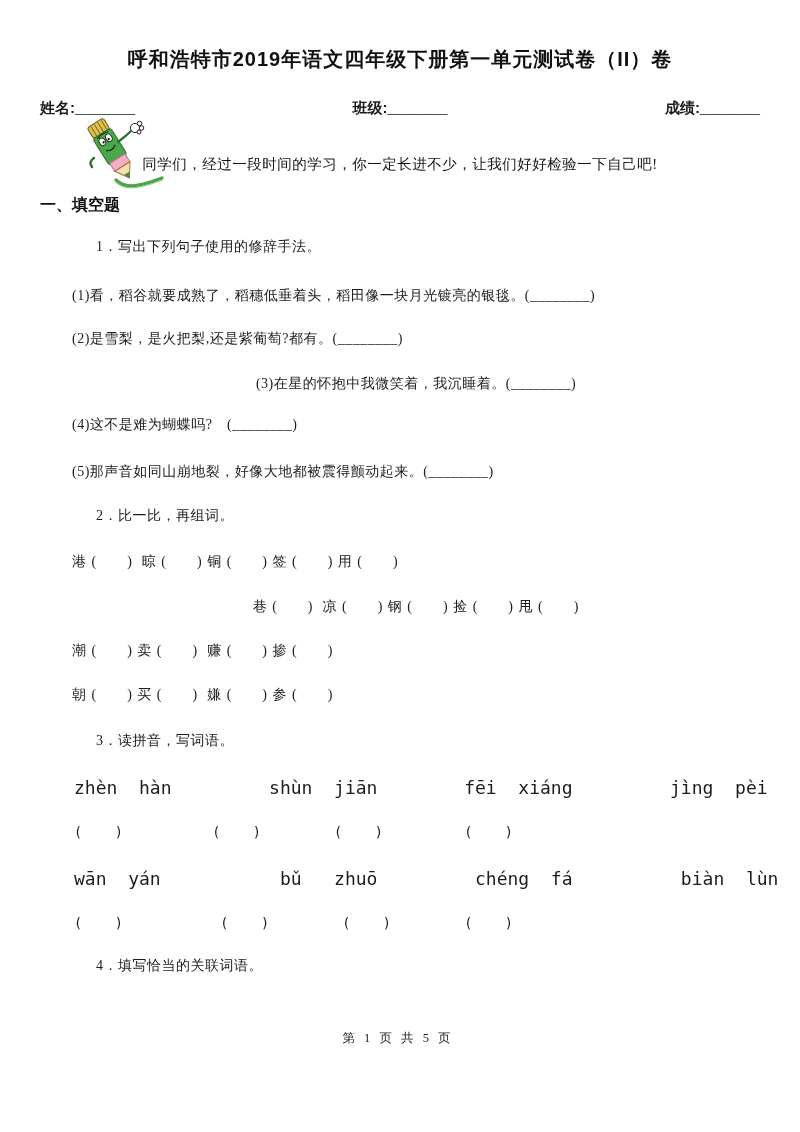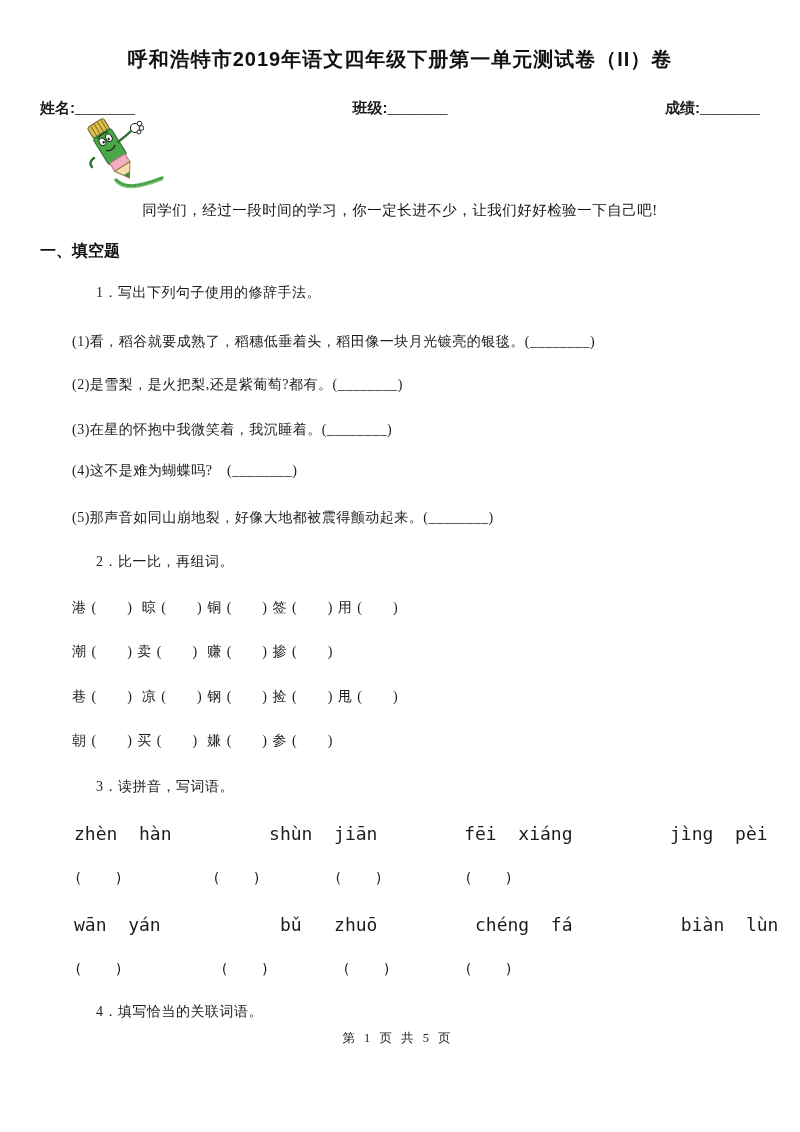--- a/index.html
+++ b/index.html
@@ -35,21 +35,21 @@
   .field .flabel { font-family: "Liberation Sans", "DejaVu Sans", sans-serif; font-weight: bold; }
   .field .fblank { letter-spacing: 0; font-family: "Liberation Serif", serif; color: #111; }
 
   .mascot {
     position: absolute;
     left: 72px; top: 118px;
     width: 92px; height: 74px;
   }
 
   .intro-line {
-    margin-top: 82px;
+    margin-top: 36px;
     text-align: center;
     font-size: 14.5px;
     line-height: 20px;
     letter-spacing: 0.5px;
     color: #151515;
     font-weight: 500;
   }
 
   .section-heading {
     margin-top: 20px;
@@ -79,21 +79,21 @@
   .brackets {
     margin-left: 34px;
     font-family: "DejaVu Sans Mono", "Liberation Mono", monospace;
     font-size: 13.5px;
     letter-spacing: 0;
   }
 
   .mt21 { margin-top: 21px; }
   .mt23 { margin-top: 23px; }
   .mt24 { margin-top: 24px; }
-  .mt25 { margin-top: 25px; }
+  .mt25 { margin-top: 25px; text-align: center; }
   .mt26 { margin-top: 26px; }
   .mt27 { margin-top: 27px; }
   .mt29 { margin-top: 29px; }
 
   .footer {
     position: absolute;
     left: 0; right: 4px;
     top: 1030px;
     text-align: center;
     font-size: 12.5px;
@@ -152,22 +152,22 @@
 
   <div class="tline stem mt21">1．写出下列句子使用的修辞手法。</div>
   <div class="tline item mt29">(1)看，稻谷就要成熟了，稻穗低垂着头，稻田像一块月光镀亮的银毯。(________)</div>
   <div class="tline item mt23">(2)是雪梨，是火把梨,还是紫葡萄?都有。(________)</div>
   <div class="tline item mt25">(3)在星的怀抱中我微笑着，我沉睡着。(________)</div>
   <div class="tline item mt21">(4)这不是难为蝴蝶吗?　(________)</div>
   <div class="tline item mt27">(5)那声音如同山崩地裂，好像大地都被震得颤动起来。(________)</div>
 
   <div class="tline stem mt24">2．比一比，再组词。</div>
   <div class="tline wordrow mt26">港 (　　)  晾 (　　) 铜 (　　) 签 (　　) 用 (　　)</div>
+  <div class="tline wordrow mt25">巷 (　　)  凉 (　　) 钢 (　　) 捡 (　　) 甩 (　　)</div>
   <div class="tline wordrow mt24">潮 (　　) 卖 (　　)  赚 (　　) 掺 (　　)</div>
-  <div class="tline wordrow mt25">巷 (　　)  凉 (　　) 钢 (　　) 捡 (　　) 甩 (　　)</div>
   <div class="tline wordrow mt24">朝 (　　) 买 (　　)  嫌 (　　) 参 (　　)</div>
 
   <div class="tline stem mt26">3．读拼音，写词语。</div>
   <div class="tline pinyin mt27">zhèn  hàn         shùn  jiān        fēi  xiáng         jìng  pèi</div>
   <div class="tline brackets mt24">(    )           (    )         (    )          (    )</div>
   <div class="tline pinyin mt27">wān  yán           bǔ   zhuō         chéng  fá          biàn  lùn</div>
   <div class="tline brackets mt24">(    )            (    )         (    )         (    )</div>
 
   <div class="tline stem mt23">4．填写恰当的关联词语。</div>
 

